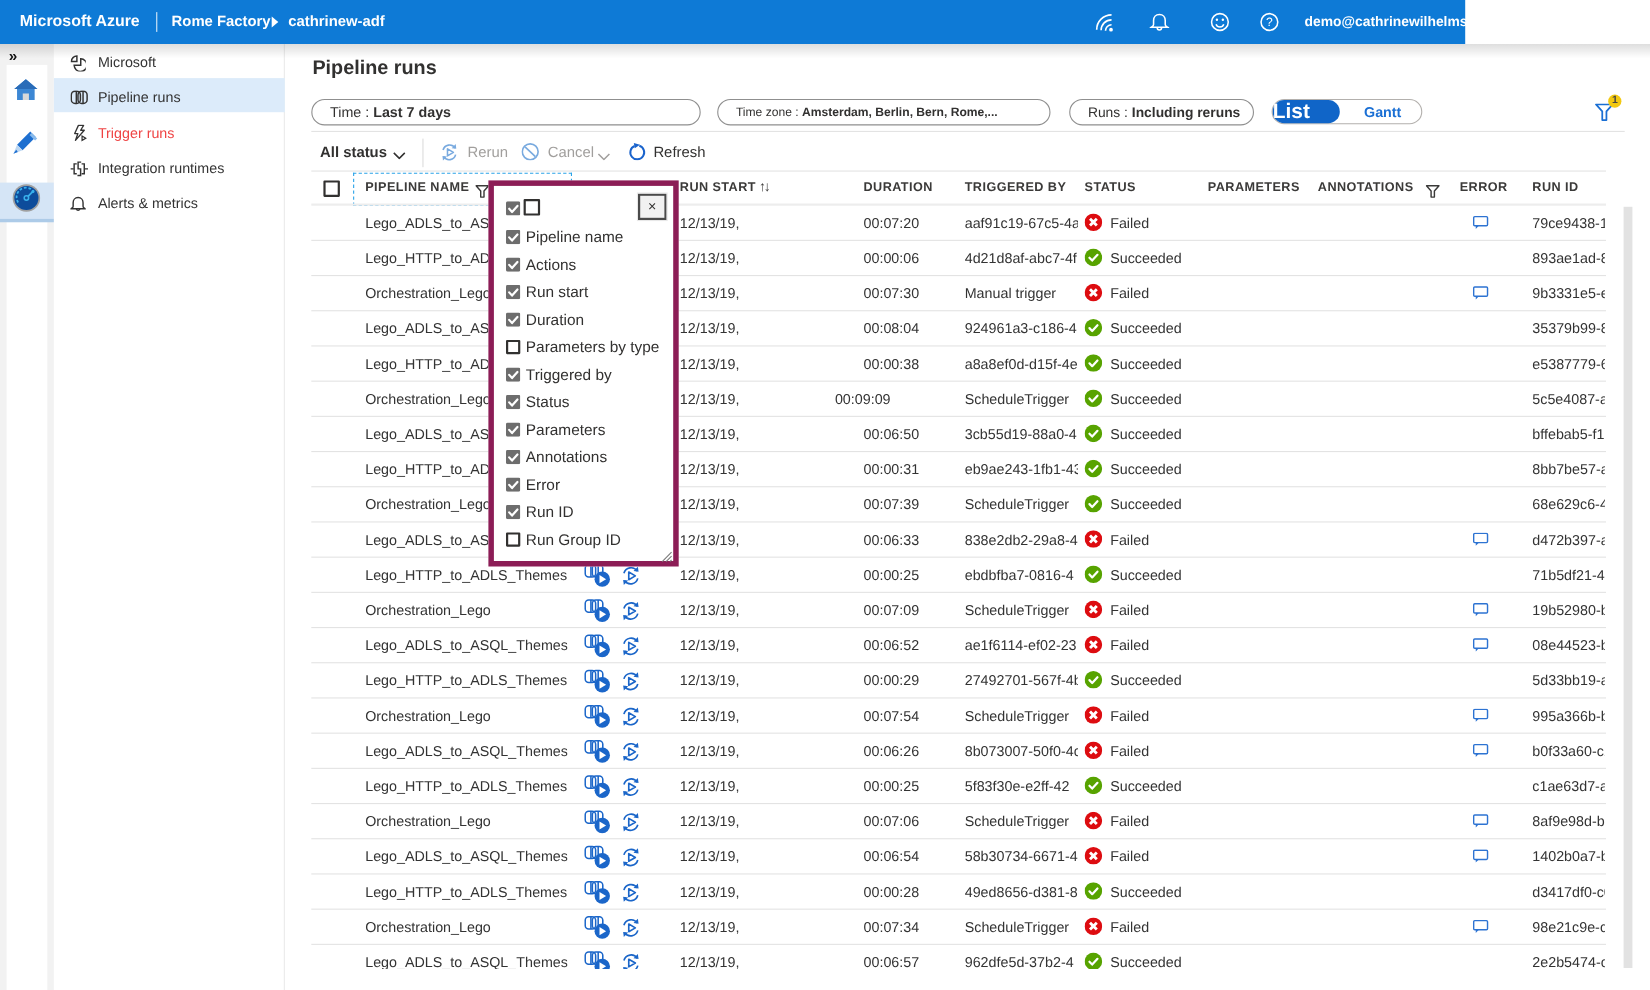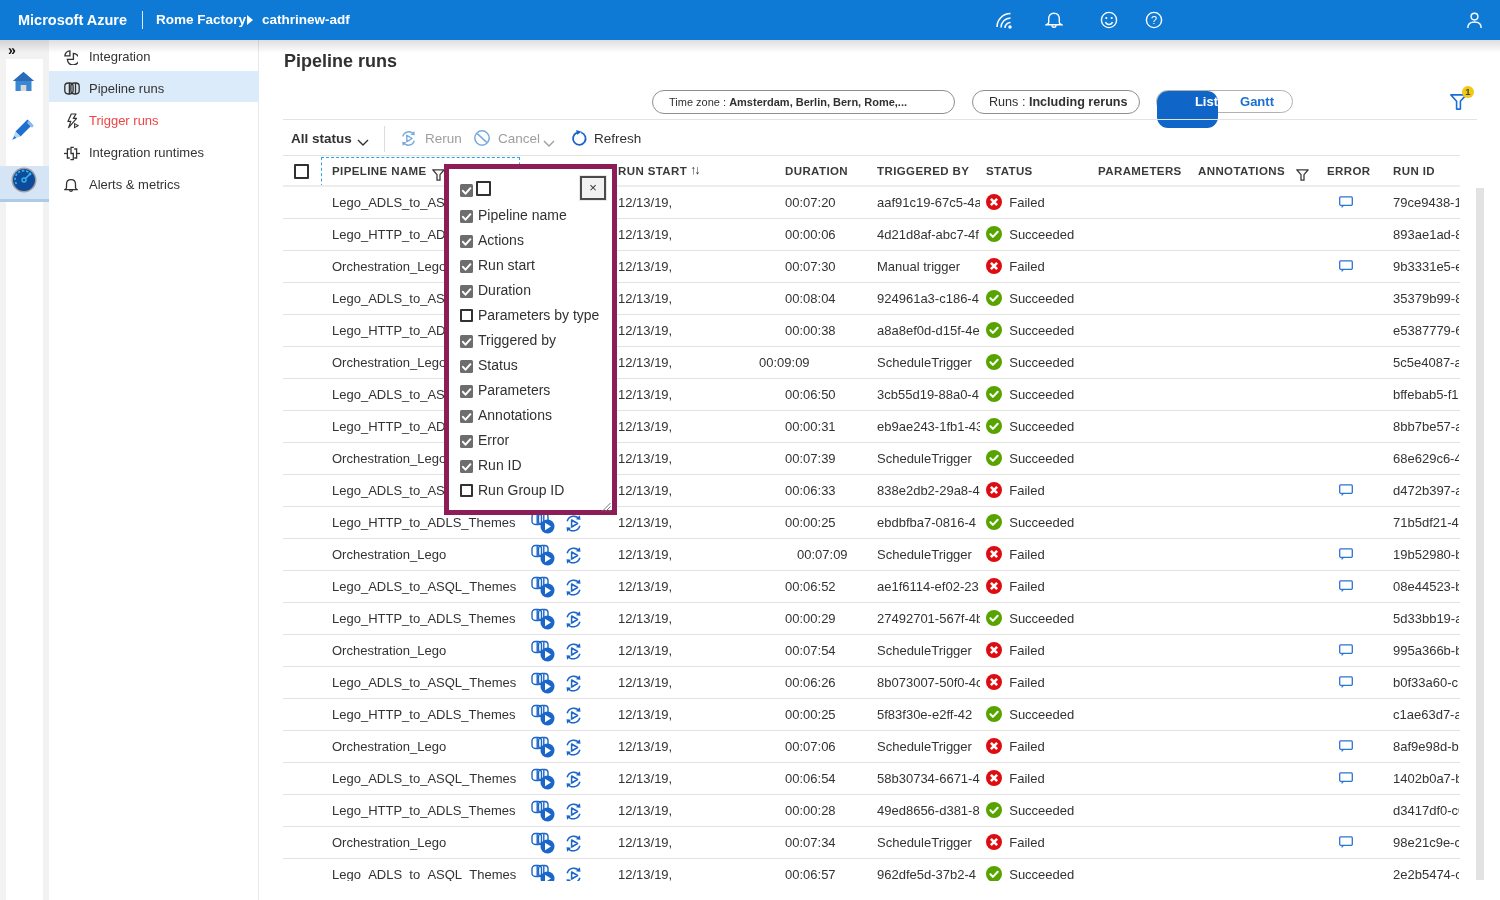--- a/index.html
+++ b/index.html
@@ -2,21 +2,21 @@
 <html><head><meta charset="utf-8"><title>Pipeline runs - cathrinew-adf</title>
 <style>
 *{margin:0;padding:0;box-sizing:border-box}
 html,body{width:1500px;height:900px;overflow:hidden;background:#fff;
   font-family:"Liberation Sans",sans-serif;-webkit-font-smoothing:antialiased}
 .abs{position:absolute}
 .lbl{position:absolute;white-space:nowrap}
 </style></head><body>
 <div class="abs" style="left:0;top:0;width:1500px;height:900px;overflow:hidden">
 
-<div class="abs" style="left:0;top:0;width:1500px;height:40px;background:#0e7ad6;color:#fff">
+<div class="abs" style="left:0;top:0;width:1332px;height:40px;background:#0e7ad6;color:#fff">
 <div class="lbl" style="left:18px;top:0;line-height:40px;font-size:14.5px;font-weight:700">Microsoft Azure</div>
 <div class="abs" style="left:142px;top:11px;width:1px;height:18px;background:rgba(255,255,255,.85)"></div>
 <div class="lbl" style="left:156px;top:0;line-height:40px;font-size:13.5px;font-weight:600">Rome Factory</div>
 <div class="abs" style="left:247px;top:15px;width:0;height:0;border-left:6px solid #fff;border-top:5px solid transparent;border-bottom:5px solid transparent"></div>
 <div class="lbl" style="left:262px;top:0;line-height:40px;font-size:13.5px;font-weight:600">cathrinew-adf</div>
 <div class="abs" style="left:995px;top:11px"><svg width="18" height="19" viewBox="0 0 18 19" style="">
           <g fill="none" stroke="#fff" stroke-width="1.5">
             <path d="M2 16 A13.5 13.5 0 0 1 15.5 2.5"></path>
             <path d="M6 16.5 A9.5 9.5 0 0 1 15.5 7"></path>
             <path d="M10 17 A5.5 5.5 0 0 1 15.5 11.5"></path>
@@ -30,20 +30,21 @@
 <div class="abs" style="left:1100px;top:11px"><svg width="18" height="18" viewBox="0 0 18 18" style="">
           <circle cx="9" cy="9" r="7.6" fill="none" stroke="#fff" stroke-width="1.4"></circle>
           <circle cx="6.3" cy="7" r="1.1" fill="#fff"></circle>
           <circle cx="11.7" cy="7" r="1.1" fill="#fff"></circle>
           <path d="M5.5 11 a3.7 3.7 0 0 0 7 0" fill="none" stroke="#fff" stroke-width="1.4"></path>
         </svg></div>
 <div class="abs" style="left:1145px;top:11px"><svg width="18" height="18" viewBox="0 0 18 18" style="">
           <circle cx="9" cy="9" r="7.6" fill="none" stroke="#fff" stroke-width="1.4"></circle>
           <text x="9" y="13" text-anchor="middle" font-size="11" font-family="Liberation Sans" fill="#fff">?</text>
         </svg></div>
+<div class="lbl" style="left:1186px;top:0;line-height:40px;font-size:12.6px;font-weight:600">demo@cathrinewilhelmsen.onmicrosoft.com</div>
 <div class="abs" style="left:1466px;top:11px"><svg width="17" height="18" viewBox="0 0 17 18" style="">
           <circle cx="8.5" cy="5.6" r="3.4" fill="none" stroke="#fff" stroke-width="1.4"></circle>
           <path d="M1.8 17 c0 -4 3 -6 6.7 -6 s6.7 2 6.7 6" fill="none" stroke="#fff" stroke-width="1.4"></path>
         </svg></div>
 </div>
 <div class="abs" style="left:0;top:40px;width:49px;height:860px;background:#f2f2f2">
 <div class="abs" style="left:6px;top:19px;width:37px;height:841px;background:#fff"></div>
 <div class="lbl" style="left:8px;top:2px;font-size:14px;font-weight:700;color:#111;letter-spacing:-2px">»</div>
 <div class="abs" style="left:12px;top:31px"><svg width="23" height="20" viewBox="0 0 23 20" style="">
           <path d="M11.5 1 L22 10 H19.5 V20 H3.5 V10 H1 Z" fill="#3c87d4"></path>
@@ -65,21 +66,21 @@
           <path d="M14.5 11.5 L19 7" stroke="#39b1ec" stroke-width="1.6"></path>
           <circle cx="19" cy="7" r="1.4" fill="#39b1ec"></circle>
         </svg></div>
 </div>
 <div class="abs" style="left:49px;top:40px;width:210px;height:860px;background:#fff;border-right:1px solid #e8e8e8">
 <div class="abs" style="left:0;top:31px;width:210px;height:31px;background:#dcebfa"></div>
 <div class="abs" style="left:15px;top:10px"><svg width="14" height="15" viewBox="0 0 14 15" style="">
           <path d="M9.4 3.4 A5.8 5.8 0 1 1 3.4 9.4 L9.4 9.4 Z" fill="none" stroke="#333" stroke-width="1.35"></path>
           <path d="M5.9 0.9 A5 5 0 0 0 0.9 5.9 L5.9 5.9 Z" fill="none" stroke="#333" stroke-width="1.35"></path>
         </svg></div>
-<div class="lbl" style="left:40px;top:9px;font-size:13px;color:#333">Integration</div>
+<div class="lbl" style="left:40px;top:9px;font-size:13px;color:#333">Microsoft</div>
 <div class="abs" style="left:15px;top:42px"><svg width="16" height="14" viewBox="0 0 16 14" style="">
           <g fill="none" stroke="#333" stroke-width="1.35">
             <rect x="0.8" y="1" width="8.3" height="11" rx="3.4"></rect>
             <path d="M5.4 1 v11"></path>
             <rect x="6.9" y="1" width="8.3" height="11" rx="3.4"></rect>
             <path d="M11.5 1 v11"></path>
           </g>
         </svg></div>
 <div class="lbl" style="left:40px;top:41px;font-size:13px;color:#333">Pipeline runs</div>
 <div class="abs" style="left:15px;top:73px"><svg width="15" height="16" viewBox="0 0 15 16" style="">
@@ -98,24 +99,25 @@
         </svg></div>
 <div class="lbl" style="left:40px;top:105px;font-size:13px;color:#333">Integration runtimes</div>
 <div class="abs" style="left:15px;top:138px"><svg width="14" height="15" viewBox="0 0 14 15" style="">
           <path d="M7 1.6 c2.9 0 4.5 2.2 4.5 4.7 l0 3.2 c0 .8 .5 1.4 1.2 1.8 l.6 .4 H.7 l.6 -.4 c.7 -.4 1.2 -1 1.2 -1.8 l0 -3.2 C2.5 3.8 4.1 1.6 7 1.6 Z" fill="none" stroke="#333" stroke-width="1.3"></path>
           <path d="M5.4 12.1 a1.7 1.7 0 0 0 3.2 0" fill="none" stroke="#333" stroke-width="1.3"></path>
         </svg></div>
 <div class="lbl" style="left:40px;top:137px;font-size:13px;color:#333">Alerts &amp; metrics</div>
 </div>
 <div class="abs" style="left:259px;top:40px;width:1241px;height:860px;background:#fff">
 <div class="lbl" style="left:25px;top:11px;font-size:18px;font-weight:700;color:#323130">Pipeline runs</div>
+<div class="abs" style="left:24px;top:50px;width:354px;height:24px;border:1px solid #8f8f8f;border-radius:12px;background:#fff;line-height:22px;font-size:13px;color:#323130;padding-left:16px;white-space:nowrap;overflow:hidden">Time : <b style="font-weight:700">Last 7 days</b></div>
 <div class="abs" style="left:393px;top:50px;width:303px;height:24px;border:1px solid #8f8f8f;border-radius:12px;background:#fff;line-height:22px;font-size:11px;color:#323130;padding-left:16px;white-space:nowrap;overflow:hidden">Time zone : <b style="font-weight:700">Amsterdam, Berlin, Bern, Rome,...</b></div>
 <div class="abs" style="left:713px;top:50px;width:168px;height:24px;border:1px solid #8f8f8f;border-radius:12px;background:#fff;line-height:22px;font-size:12.6px;color:#323130;padding-left:16px;white-space:nowrap;overflow:hidden">Runs : <b style="font-weight:700">Including reruns</b></div>
 <div class="abs" style="left:897px;top:50px;width:137px;height:23px;border:1px solid #b3b0ad;border-radius:12px;background:#fff"></div>
-<div class="abs" style="left:898px;top:51px;width:61px;height:37px;border-radius:11px;background:#1065c8;color:#fff;text-align:right;line-height:21px;font-size:13px;font-weight:700">List</div>
+<div class="abs" style="left:898px;top:51px;width:61px;height:21px;border-radius:11px;background:#1065c8;color:#fff;text-align:left;line-height:21px;font-size:19px;font-weight:700">List</div>
 <div class="abs" style="left:968px;top:51px;width:60px;text-align:center;line-height:21px;font-size:13px;font-weight:700;color:#1a6fd4">Gantt</div>
 <div class="abs" style="left:1191px;top:54px"><svg width="17" height="16" viewBox="0 0 17 16" style="">
           <path d="M0.9 0.9 H16.1 L10.4 7.3 V15.1 H6.6 V7.3 Z" fill="none" stroke="#1a6fd4" stroke-width="1.6" stroke-linejoin="round"></path>
         </svg></div>
 <div class="abs" style="left:1203px;top:46px;width:12px;height:12px;border-radius:6px;background:#f2c811;color:#454545;font-size:9.5px;font-weight:700;text-align:center;line-height:12px">1</div>
 <div class="abs" style="left:24px;top:79px;width:1194px;height:1px;background:#e3e3e3"></div>
 <div class="lbl" style="left:32px;top:91px;font-size:13.5px;font-weight:700;color:#323130">All status</div>
 <div class="abs" style="left:98px;top:94px"><svg width="12" height="7" viewBox="0 0 12 7" style="vertical-align:2px">
           <path d="M1 1 L6.0 6.0 L11.0 1" fill="none" stroke="#323130" stroke-width="1.4"></path>
         </svg></div>
@@ -533,21 +535,21 @@
 <div style="position:absolute;left:305px;top:7px;width:19px;height:19px"><svg width="19" height="19" viewBox="0 0 19 19" style="">
               <g fill="none" stroke="#1b66c9" stroke-width="1.5">
                 <path d="M3.2 7.2 A6.7 6.7 0 0 1 15.3 5.2"></path>
                 <path d="M15.8 11.8 A6.7 6.7 0 0 1 3.7 13.8"></path>
               </g>
               <path d="M15.9 1.2 l0.6 4.6 -4.6 -0.6 z" fill="#1b66c9"></path>
               <path d="M3.1 17.8 l-0.6 -4.6 4.6 0.6 z" fill="#1b66c9"></path>
               <path d="M7.6 6 l6 3.5 -6 3.5 z" fill="none" stroke="#1b66c9" stroke-width="1.5" stroke-linejoin="round"></path>
             </svg></div>
 <div class="lbl" style="left:359px;top:0;line-height:31px">12/13/19,</div>
-<div class="lbl" style="left:538px;top:0;line-height:31px">00:07:09</div>
+<div class="lbl" style="left:526px;top:0;line-height:31px">00:07:09</div>
 <div class="lbl" style="left:618px;top:0;line-height:31px;width:103px;overflow:hidden">ScheduleTrigger</div>
 <div class="lbl" style="left:727px;top:0;line-height:31px"><svg width="16" height="16" viewBox="0 0 16 16" style="vertical-align:-3px">
               <circle cx="8" cy="8" r="8" fill="#dd0c10"></circle>
               <path d="M4.9 4.9 L11.1 11.1 M11.1 4.9 L4.9 11.1" stroke="#fff" stroke-width="2.6"></path>
             </svg>&nbsp;&nbsp;Failed</div>
 <div style="position:absolute;left:1080px;top:9px"><svg width="15" height="13" viewBox="0 0 15 13" style="">
               <rect x="0.7" y="0.9" width="12.6" height="8.4" rx="1" fill="none" stroke="#2d73d2" stroke-width="1.3"></rect>
               <path d="M2.6 9.3 L2.6 12.2 L5.4 9.3 Z" fill="#2d73d2"></path>
             </svg></div>
 <div class="lbl" style="left:1134px;top:0;line-height:31px;width:66px;overflow:hidden">19b52980-bbd2</div>

